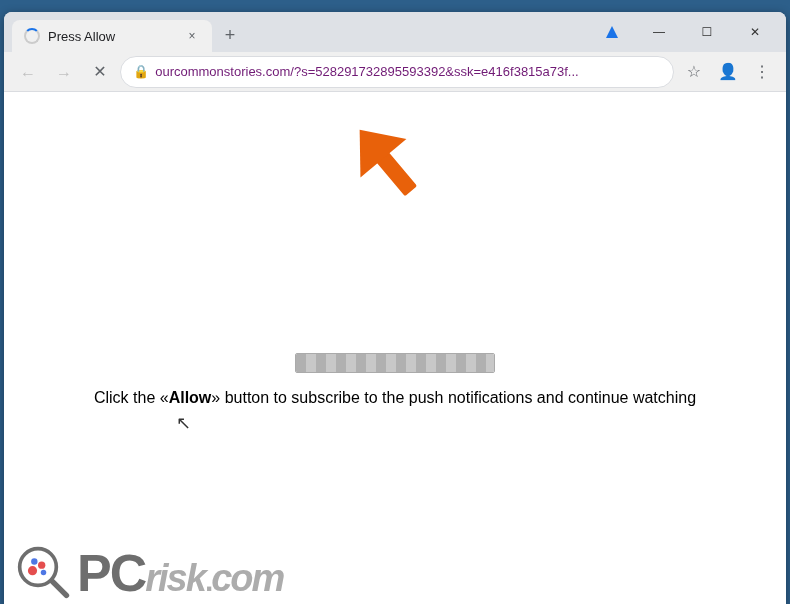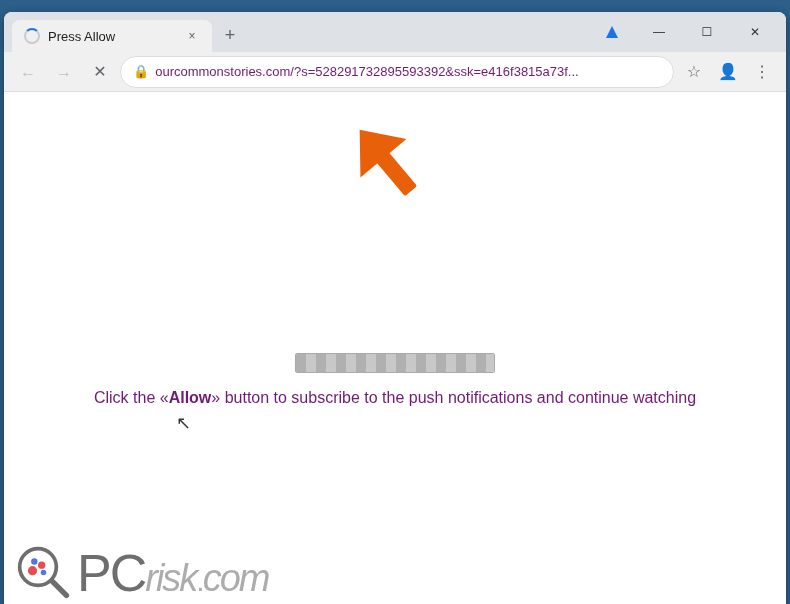--- a/index.html
+++ b/index.html
@@ -245,21 +245,21 @@
         90deg,
         #b0b0b0 0px,
         #b0b0b0 10px,
         #c8c8c8 10px,
         #c8c8c8 20px
       );
     }
 
     .instruction-text {
       font-size: 16px;
-      color: #701a75;
+      color: #000000;
       text-align: left;
       max-width: 700px;
       padding: 0 20px;
     }
 
     .instruction-text strong {
       font-weight: 700;
     }
 
     
@@ -274,21 +274,21 @@
     }
 
     .magnify-icon {
       width: 55px;
       height: 55px;
       margin-right: 6px;
     }
 
     .pcrisk-text {
       font-size: 52px;
-      font-weight: 400;
+      font-weight: 700;
       color: #9e9e9e;
       font-family: Arial Black, Arial, sans-serif;
       letter-spacing: -2px;
       line-height: 1;
       text-align: center;
     }
 
     .pcrisk-text .pc-part {
       color: #555;
     }

